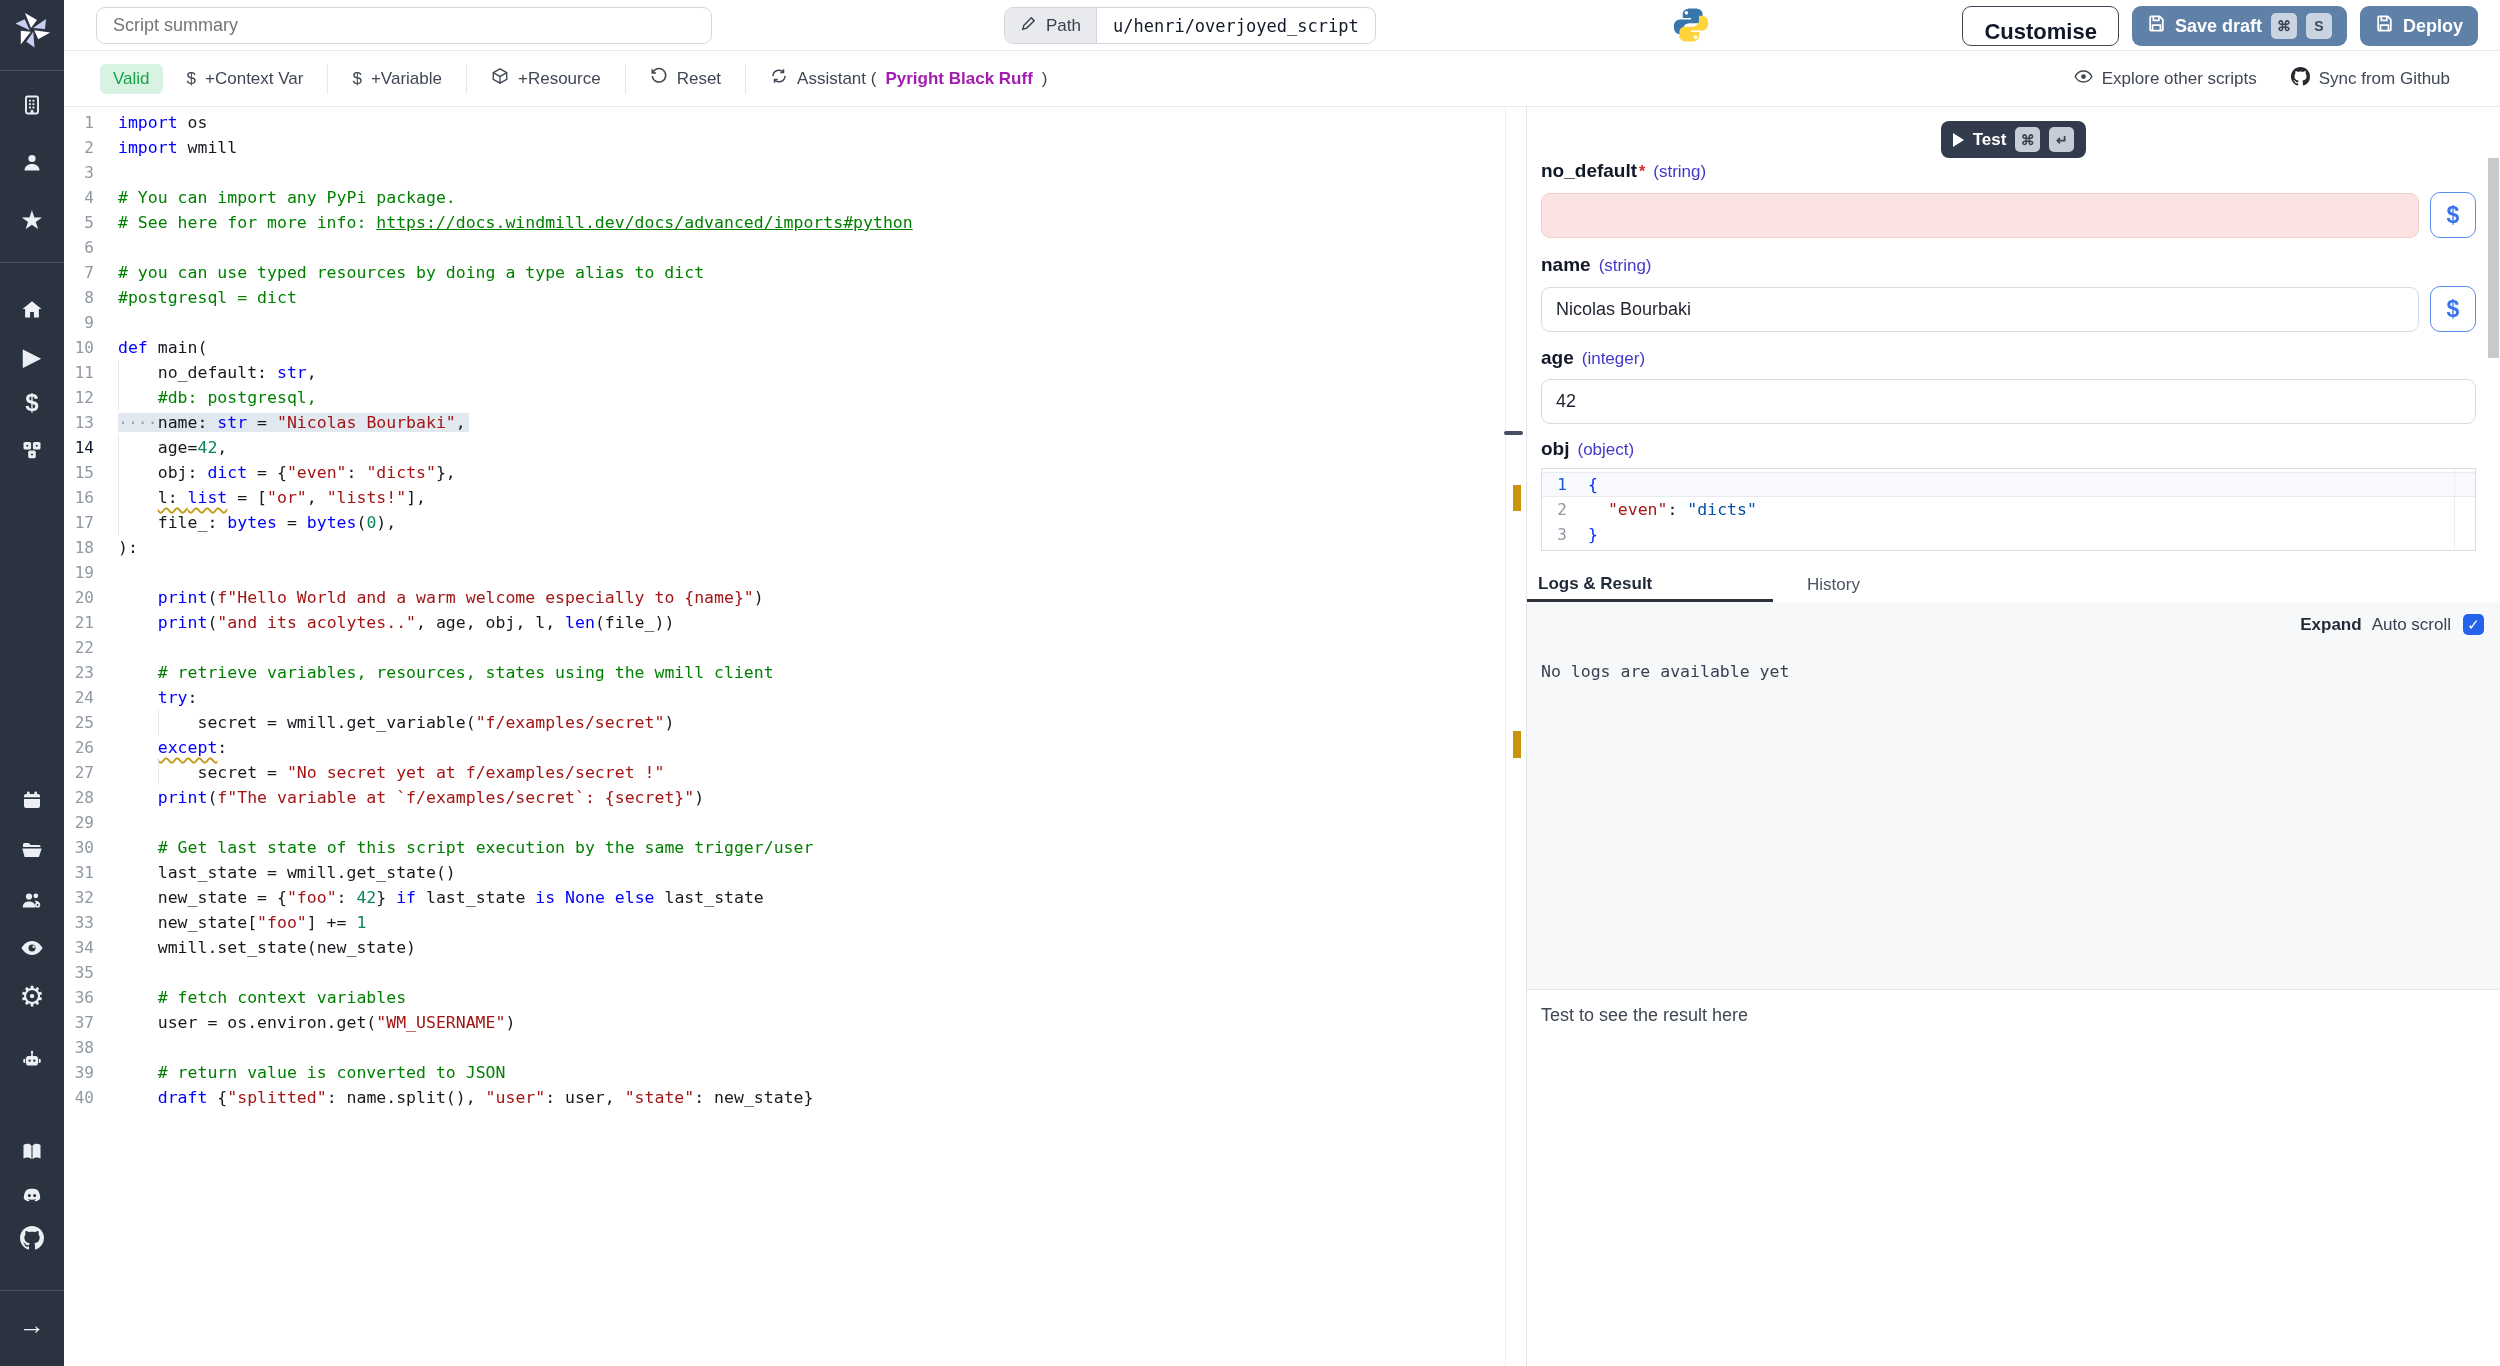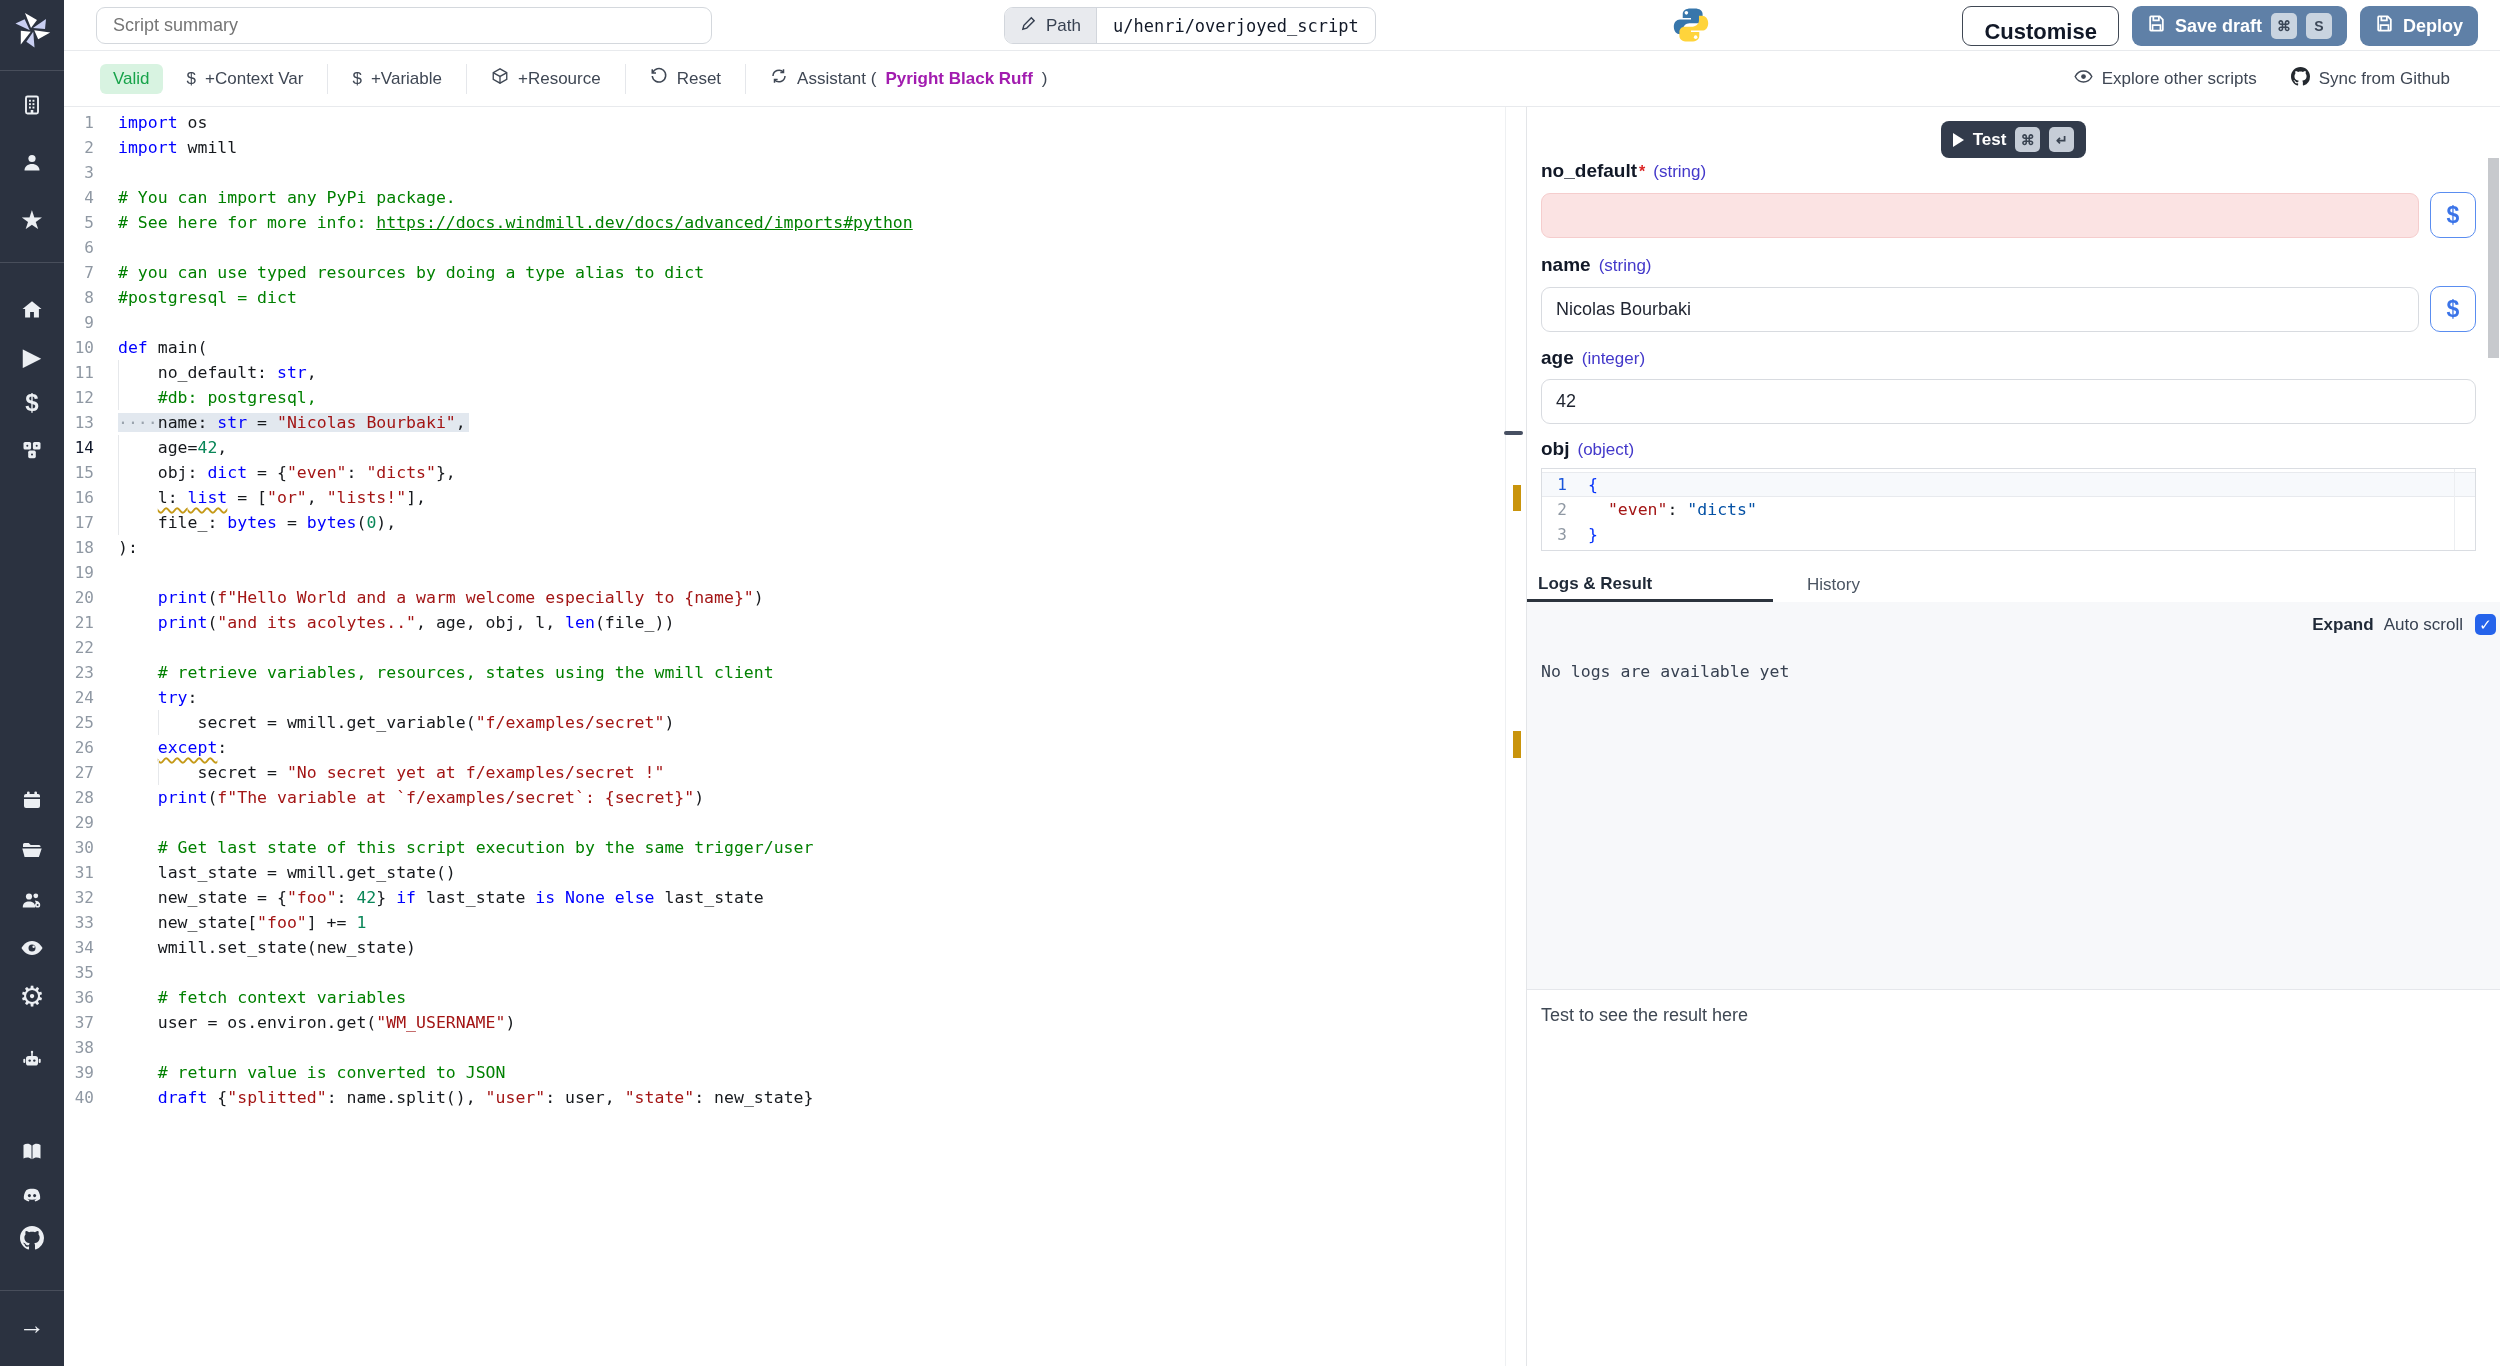--- a/index.html
+++ b/index.html
@@ -86,21 +86,21 @@
   .obj-editor { margin-top:6px; border:1px solid #dadde2; background:#fff; position:relative; padding:3px 0; }
   .obj-editor .ln { width:36px; padding-right:11px; }
   .obj-editor .ln.cur { color:#1a56db; }
   .obj-editor .cl.cur { background:#f7f9fc; box-shadow:inset 0 1px 0 #e8eaee, inset 0 -1px 0 #e8eaee; }
   .obj-rline { position:absolute; top:0; bottom:0; right:20px; width:1px; background:#eceef1; }
   .tabs { display:flex; align-items:flex-end; height:36px; margin-top:15px; }
   .tab1 { width:246px; padding-left:11px; font-size:17px; font-weight:600; color:#1f2937; border-bottom:3px solid #2c333d;
           height:34px; display:flex; align-items:center; cursor:pointer; }
   .tab2 { margin-left:34px; font-size:17px; color:#4b5563; height:34px; display:flex; align-items:center; cursor:pointer; }
   .logs { background:#f7f8fa; height:387px; position:relative; }
-  .logs-ctrl { position:absolute; top:12px; right:4px; display:flex; align-items:center; gap:10px; font-size:17px; }
+  .logs-ctrl { position:absolute; top:12px; right:16px; display:flex; align-items:center; gap:10px; font-size:17px; }
   .expand { font-weight:700; color:#1f2937; cursor:pointer; }
   .autoscroll { color:#374151; }
   .cbx { width:21px; height:21px; background:#2563eb; border-radius:5px; color:#fff; display:flex; align-items:center;
          justify-content:center; font-size:15px; margin-left:2px; cursor:pointer; }
   .logs-empty { position:absolute; top:60px; left:14px; font-family:"DejaVu Sans Mono", monospace; font-size:16.5px; color:#374151; }
   .result { border-top:1px solid #e5e7eb; background:#fff; height:391px; padding:15px 14px; font-size:18px; color:#3f4854; }
   .rscroll { position:absolute; right:1px; top:51px; width:11px; height:200px; background:#c7c9cd; z-index:3; cursor:grab; }
 </style>
 </head>
 <body>

